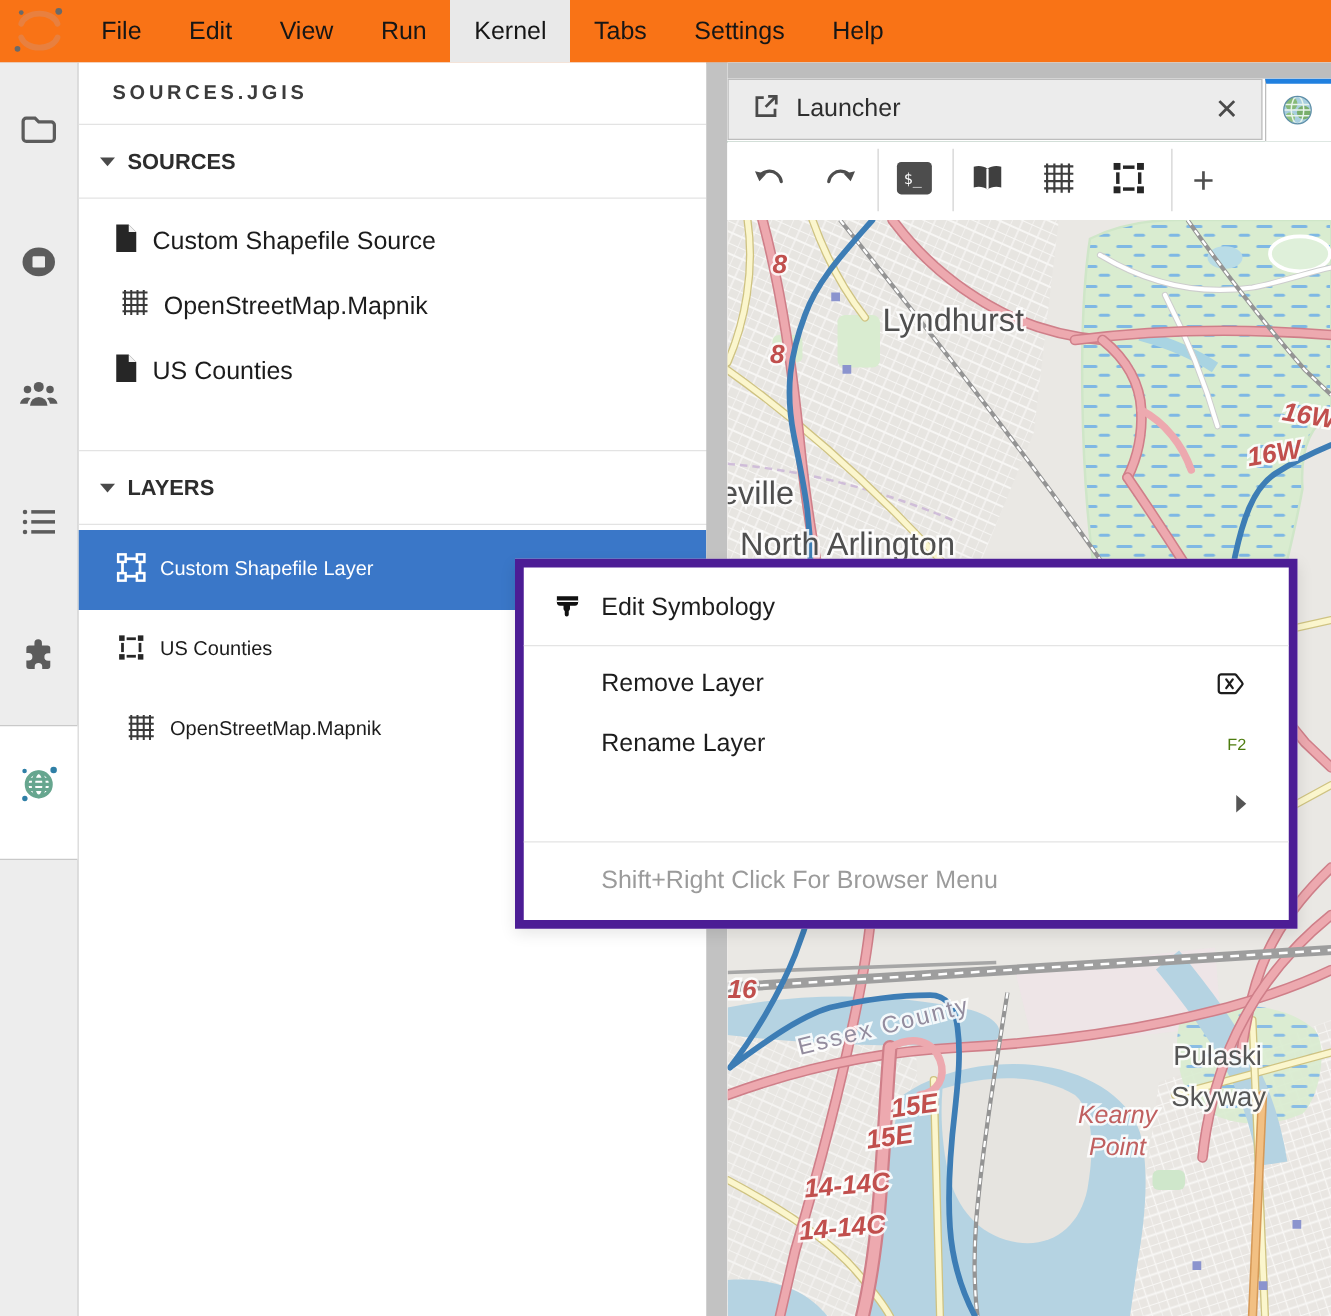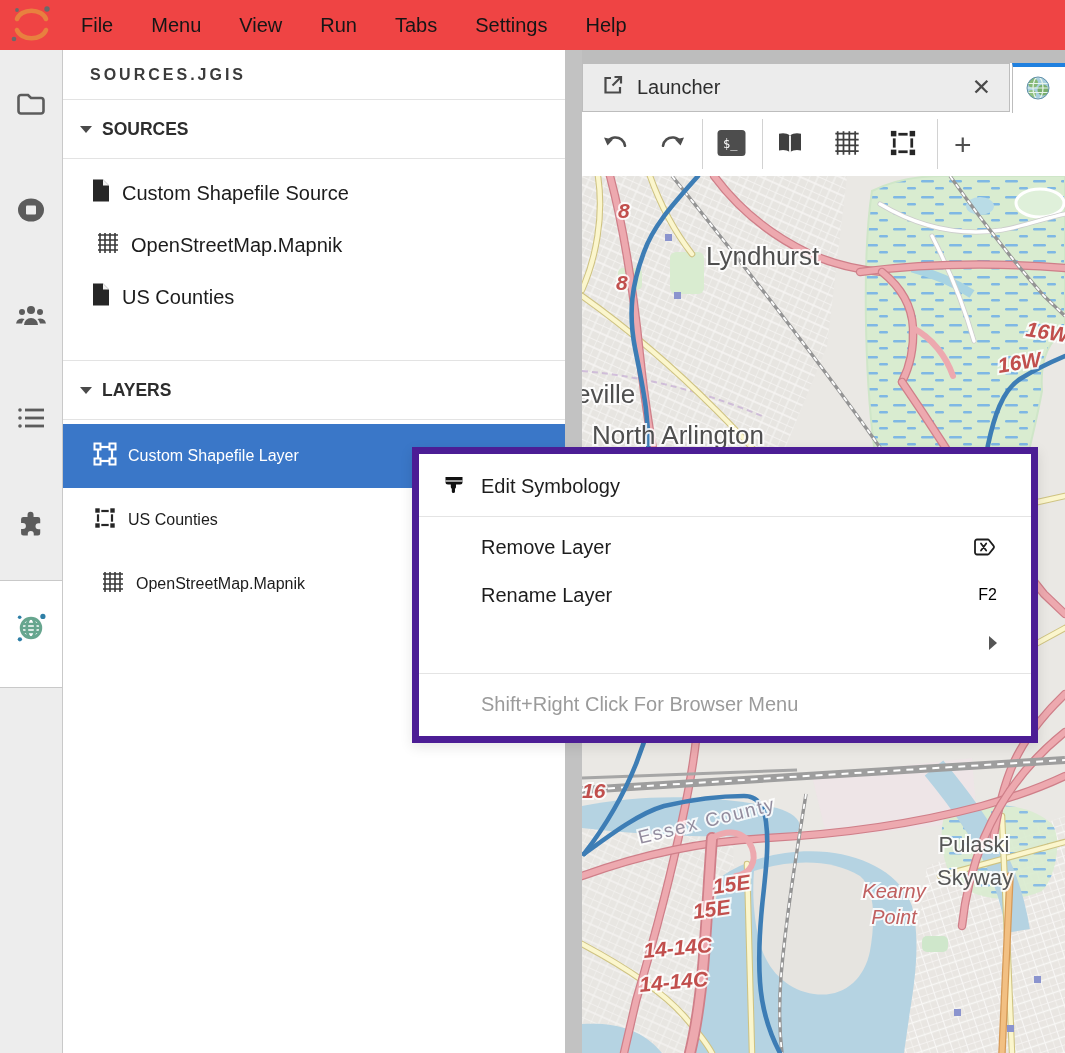--- a/index.html
+++ b/index.html
@@ -1,20 +1,20 @@
 <!DOCTYPE html>
 <html><head>
 <meta charset="utf-8">
 <style>
   html,body{margin:0;padding:0;background:#fff;}
   .app{position:relative;width:1065px;height:1053px;overflow:hidden;
        font-family:"Liberation Sans",sans-serif;background:#fff;color:#1d1d1d;}
 
   
-  .menubar{position:absolute;left:0;top:0;width:1065px;height:50px;background:#ef4444;
+  .menubar{position:absolute;left:0;top:0;width:1065px;height:50px;background:#f97316;
            border-bottom:1px solid #d8d8d8;display:flex;align-items:stretch;}
   .logo{width:62px;display:flex;align-items:center;justify-content:center;}
   .menu-item{display:flex;align-items:center;padding:0 19px;font-size:20px;color:#161616;cursor:default;}
   .menu-item.active{background:#e9e9e9;}
 
   
   .activitybar{position:absolute;left:0;top:50px;width:62px;height:1003px;background:#ededed;
                border-right:1px solid #c9c9c9;}
   .act-icon{position:absolute;left:50%;transform:translate(-50%,-50%);}
   .act-active-slot{position:absolute;left:0;top:530px;width:62px;height:106px;background:#fff;
@@ -77,21 +77,21 @@
   .place{fill:#c06060;font-size:20px;font-style:italic;}
   .bridge{fill:#565656;font-size:22px;}
 
   
   .ctxmenu{position:absolute;left:412px;top:447px;width:626px;background:#fff;
            border:7px solid #4c1d95;box-shadow:0 4px 12px rgba(0,0,0,.10);
            padding:8px 0;z-index:50;box-sizing:border-box;}
   .cm-item{height:48px;display:flex;align-items:center;padding:0 34px 0 20px;font-size:20px;color:#1d1d1d;}
   .cm-icon{width:30px;display:flex;justify-content:center;}
   .cm-label{margin-left:12px;}
-  .cm-right{margin-left:auto;font-size:16px;color:#000000;display:flex;align-items:center;}
+  .cm-right{margin-left:auto;font-size:13px;color:#4d7c0f;display:flex;align-items:center;}
   .cm-arrow{width:0;height:0;border-top:7px solid transparent;border-bottom:7px solid transparent;
             border-left:8px solid #555;}
   .cm-sep{border-top:1px solid #e4e4e4;margin:6px 0;}
   .cm-item.disabled{color:#9b9b9b;}
 </style>
 </head>
 <body>
 
 <div class="app">
 
@@ -99,23 +99,24 @@
     <div class="logo">
       <svg width="46" height="42" viewBox="0 0 46 42">
         <path d="M9 15 A15 11 0 0 1 38 15" fill="none" stroke="#e8803f" stroke-width="4.6" stroke-linecap="round"></path>
         <path d="M9 26 A15 11 0 0 0 38 26" fill="none" stroke="#e8803f" stroke-width="4.6" stroke-linecap="round"></path>
         <circle cx="9" cy="6" r="1.9" fill="#6a6a6a"></circle>
         <circle cx="39" cy="5" r="2.7" fill="#6a6a6a"></circle>
         <circle cx="6" cy="35" r="2.3" fill="#6a6a6a"></circle>
       </svg>
     </div>
     <div class="menu-item">File</div>
-    <div class="menu-item">Menu</div>
+    <div class="menu-item">Edit</div>
     <div class="menu-item">View</div>
     <div class="menu-item">Run</div>
+    <div class="menu-item active">Kernel</div>
     <div class="menu-item">Tabs</div>
     <div class="menu-item">Settings</div>
     <div class="menu-item">Help</div>
   </header>
 
   <aside class="activitybar">
     <span class="act-icon" style="top:55px">
       <svg width="30" height="26" viewBox="0 0 30 26">
         <path d="M2.5 7.5 a2.5 2.5 0 0 1 2.5-2.5 h7 l3 3 h10 a2.5 2.5 0 0 1 2.5 2.5 v10.5 a2.5 2.5 0 0 1 -2.5 2.5 H5 a2.5 2.5 0 0 1 -2.5-2.5 Z" fill="none" stroke="#5c5c5c" stroke-width="2.6"></path>
       </svg>

